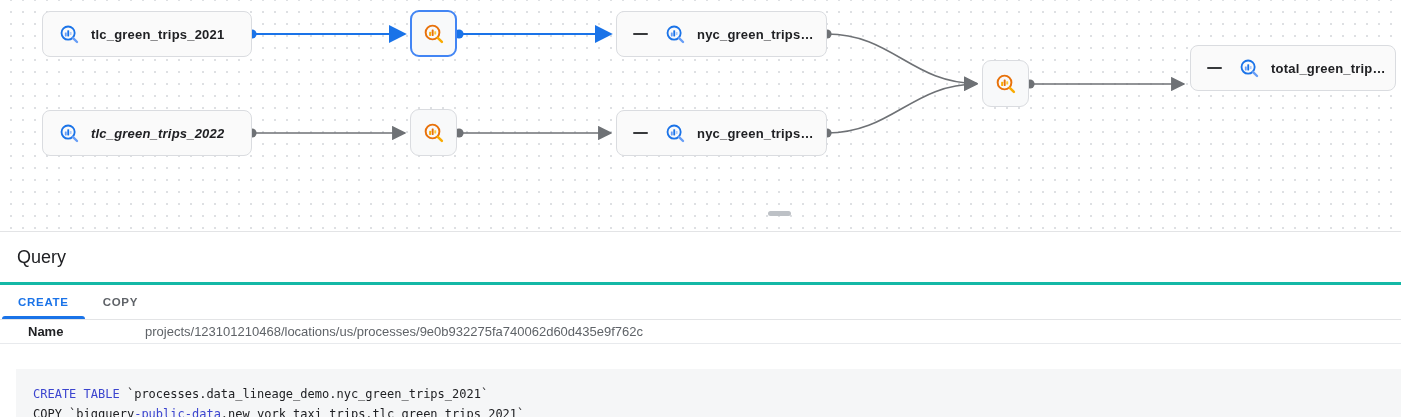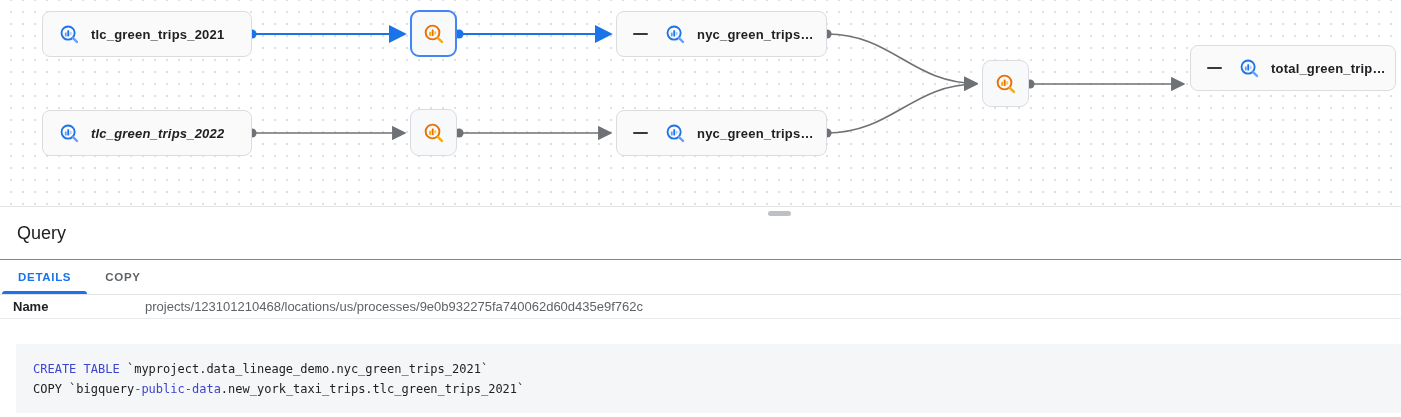--- a/index.html
+++ b/index.html
@@ -4,21 +4,21 @@
 <style>
   * { margin:0; padding:0; box-sizing:border-box; }
   html,body { background:#fff; }
   .app {
     position:relative; width:1401px; height:417px; overflow:hidden;
     font-family:"Liberation Sans", sans-serif; color:#202124; background:#fff;
   }
 
   
   .graph {
-    position:relative; width:100%; height:207px; background:#fff;
+    position:relative; width:100%; height:232px; background:#fff;
     background-image: radial-gradient(circle, #dee0e3 1.05px, transparent 1.15px);
     background-size:12px 12px; background-position:5px 6px;
     border-bottom:1px solid #e3e4e6;
   }
   .edges { position:absolute; left:0; top:0; width:1401px; height:207px; }
 
   .tnode {
     position:absolute; display:flex; align-items:center; height:46px;
     background:#fafafa; border:1px solid #dadce0; border-radius:8px;
     padding:0 16px; cursor:pointer; white-space:nowrap;
@@ -43,36 +43,36 @@
   .bq-orange .ring { stroke:#e8710a; }
   .bq-orange .handle { stroke:#f9ab00; }
   .bq-orange .b1 { fill:#f9ab00; } .bq-orange .b2 { fill:#e8710a; } .bq-orange .b3 { fill:#fcc934; }
 
   .resize-handle {
     position:absolute; left:768px; top:211px; width:23px; height:5px;
     background:#bdc1c6; border-radius:2.5px; cursor:row-resize;
   }
 
   
-  .panel-header { height:53px; display:flex; align-items:center; padding:0 17px; border-bottom:1px solid #14b8a6; }
+  .panel-header { height:53px; display:flex; align-items:center; padding:0 17px; border-bottom:3px solid #14b8a6; }
   .panel-title { font-size:18px; font-weight:normal; color:#202124; }
 
   .tabs { display:flex; height:35px; border-bottom:1px solid #e3e4e6; padding-left:1px; }
   .tab {
     position:relative; display:flex; align-items:center; padding:0 17px;
     font-size:11.5px; font-weight:bold; letter-spacing:.7px; color:#5f6368; cursor:pointer;
   }
   .tab.active { color:#1a73e8; }
   .tab.active::after {
     content:""; position:absolute; left:1px; right:1px; bottom:0; height:3px;
     background:#1a73e8; border-radius:3px 3px 0 0;
   }
 
   .kv-row { display:flex; align-items:center; height:24px; border-bottom:1px solid #e8eaed; font-size:13px; }
-  .kv-label { width:145px; padding-left:13px; flex:none; font-weight:bold; color:#202124; }
+  .kv-label { width:145px; padding-left:28px; flex:none; font-weight:bold; color:#202124; }
   .kv-value { color:#5f6368; white-space:nowrap; }
 
   .code {
     margin:25px 0 0 16px; min-height:54px; background:#f5f6f7;
     padding:15px 16px 14px 17px;
     font-family:"DejaVu Sans Mono", monospace; font-size:12px; line-height:20px; color:#202124;
   }
   .code-line { white-space:pre; }
   .kw { color:#3c45cf; }
 </style>
@@ -202,27 +202,27 @@
 
   <div class="resize-handle"></div>
 
   <div class="panel">
 
     <div class="panel-header">
       <h2 class="panel-title">Query</h2>
     </div>
 
     <div class="tabs">
-      <div class="tab active">DETAILS</div>
+      <div class="tab active">CREATE</div>
       <div class="tab">COPY</div>
     </div>
 
     <div class="kv-row">
       <span class="kv-label">Name</span>
       <span class="kv-value">projects/123101210468/locations/us/processes/9e0b932275fa740062d60d435e9f762c</span>
     </div>
 
     <div class="code">
-      <div class="code-line"><span class="kw">CREATE TABLE</span><span> `myproject.data_lineage_demo.nyc_green_trips_2021`</span></div>
+      <div class="code-line"><span class="kw">CREATE TABLE</span><span> `processes.data_lineage_demo.nyc_green_trips_2021`</span></div>
       <div class="code-line"><span>COPY `bigquery</span><span class="kw">-public-data</span><span>.new_york_taxi_trips.tlc_green_trips_2021`</span></div>
     </div>
   </div>
 </div>
 
 </body></html>

